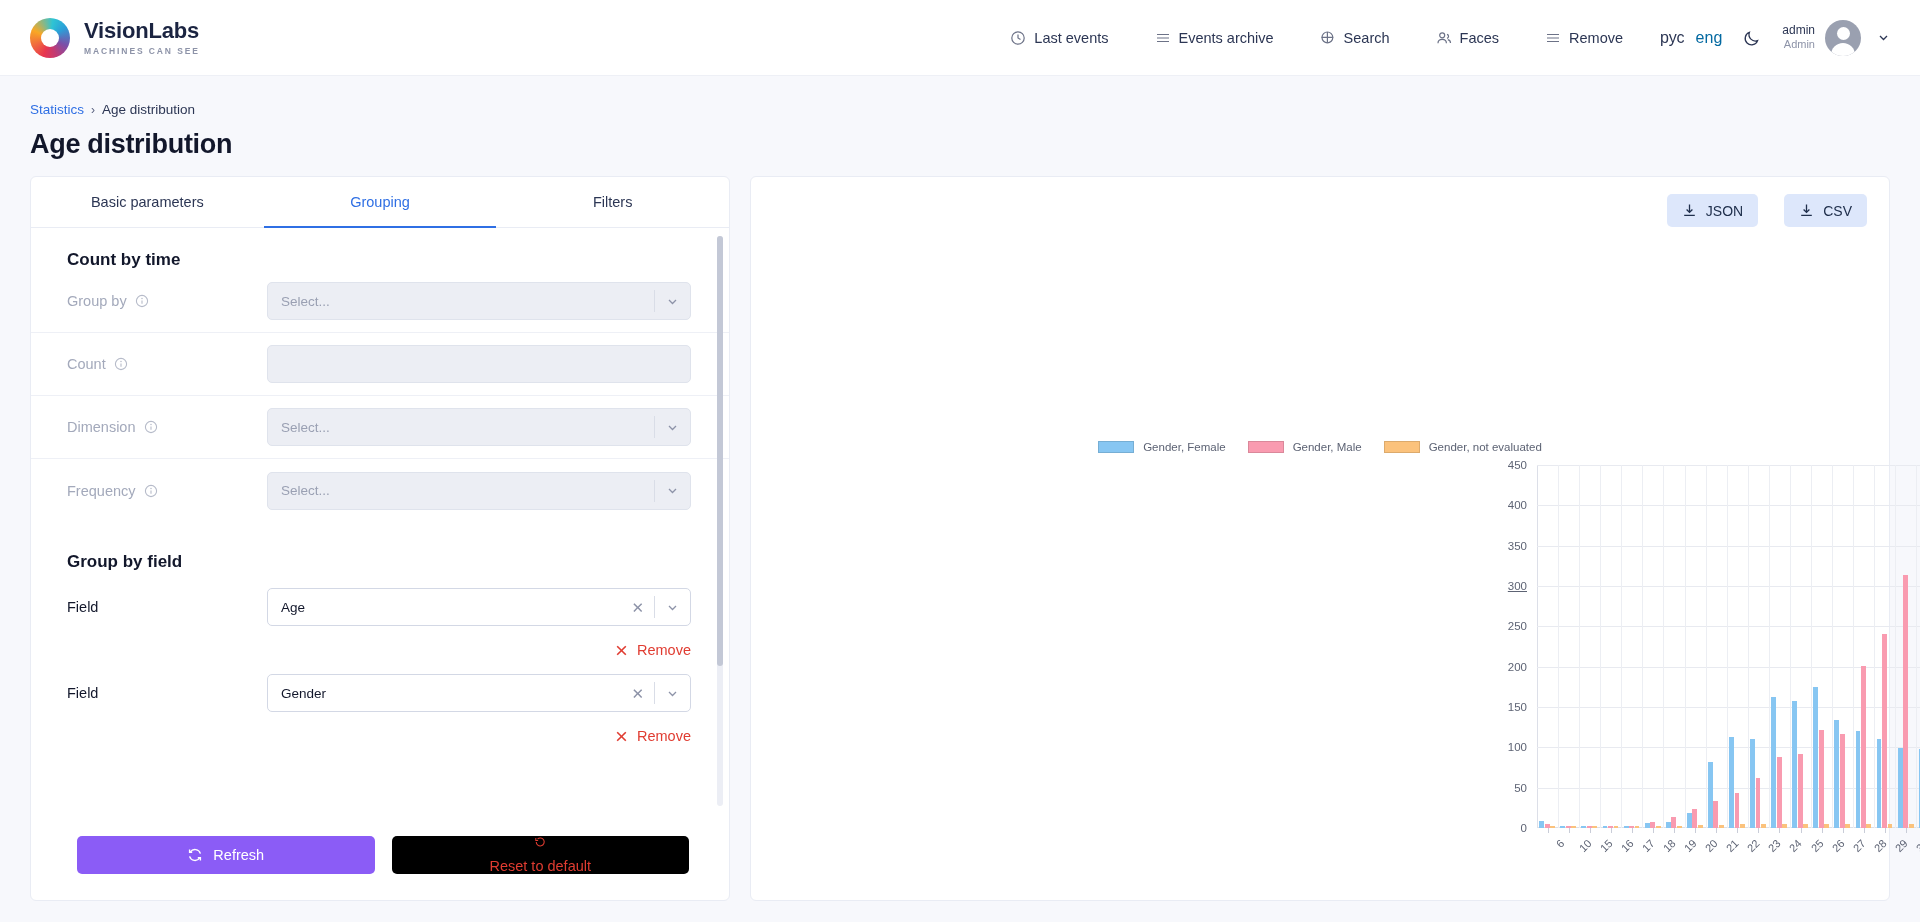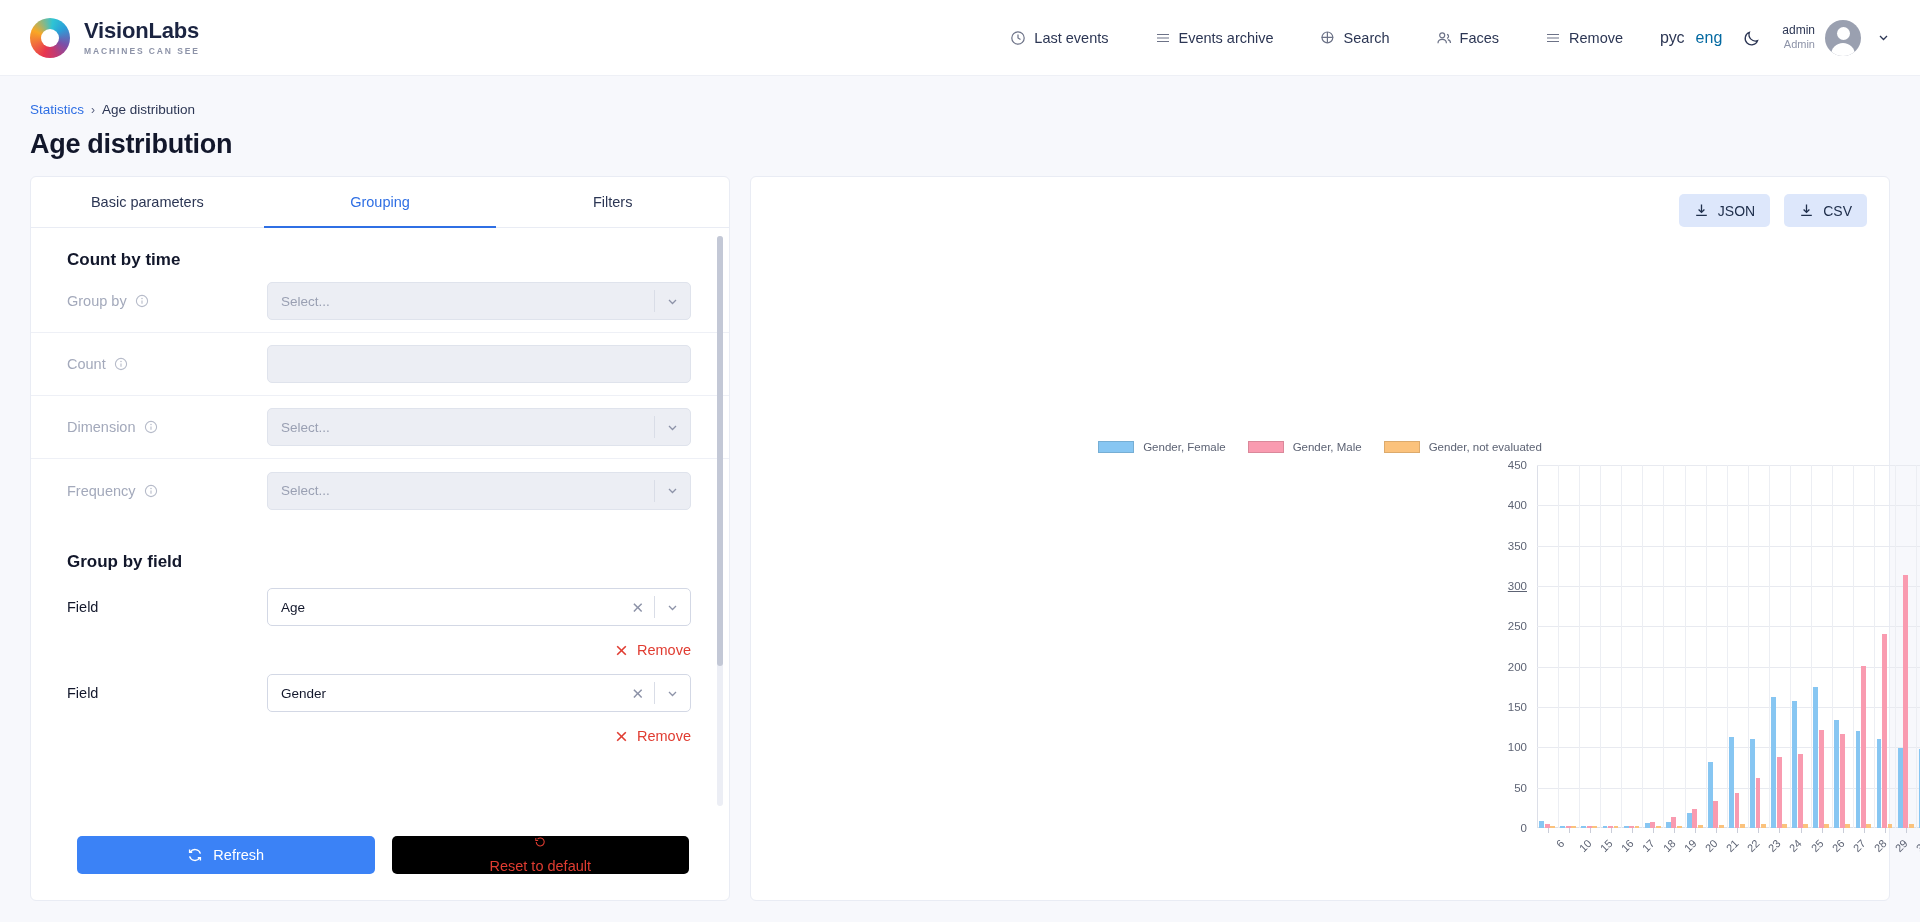--- a/index.html
+++ b/index.html
@@ -186,32 +186,32 @@
 
   .panel-actions {
     flex:0 0 auto; display:flex; gap:17px;
     padding: 22px 40px 26px 46px;
   }
   .btn {
     flex:1; height:38px; border-radius:5px; border:none;
     display:flex; align-items:center; justify-content:center; gap:10px;
     font-size:14.5px; cursor:pointer; font-family:inherit;
   }
-  .btn-primary { background:#3b82f6; color:#ffffff; }
+  .btn-primary { background:#8b5cf6; color:#ffffff; }
   .btn-ghost { background:#000000; color:#e03c31;flex-direction:column; }
 
   
   .chart-card {
     flex:1; height: 725px;
     background:#ffffff; border-radius:6px; border:1px solid #e9ecf4;
     position:relative;
   }
   .export-row {
     position:absolute; top:17px; right:22px;
-    display:flex; gap:14px;
+    display:flex; gap:26px;
   }
   .export-btn {
     background:#dde7fb; border:none; border-radius:5px;
     height:33px; padding: 0 15px;
     display:flex; align-items:center; gap:9px;
     font-size:14px; color:#20304d; cursor:pointer;
     font-family:inherit;
   }
 
   .legend {

